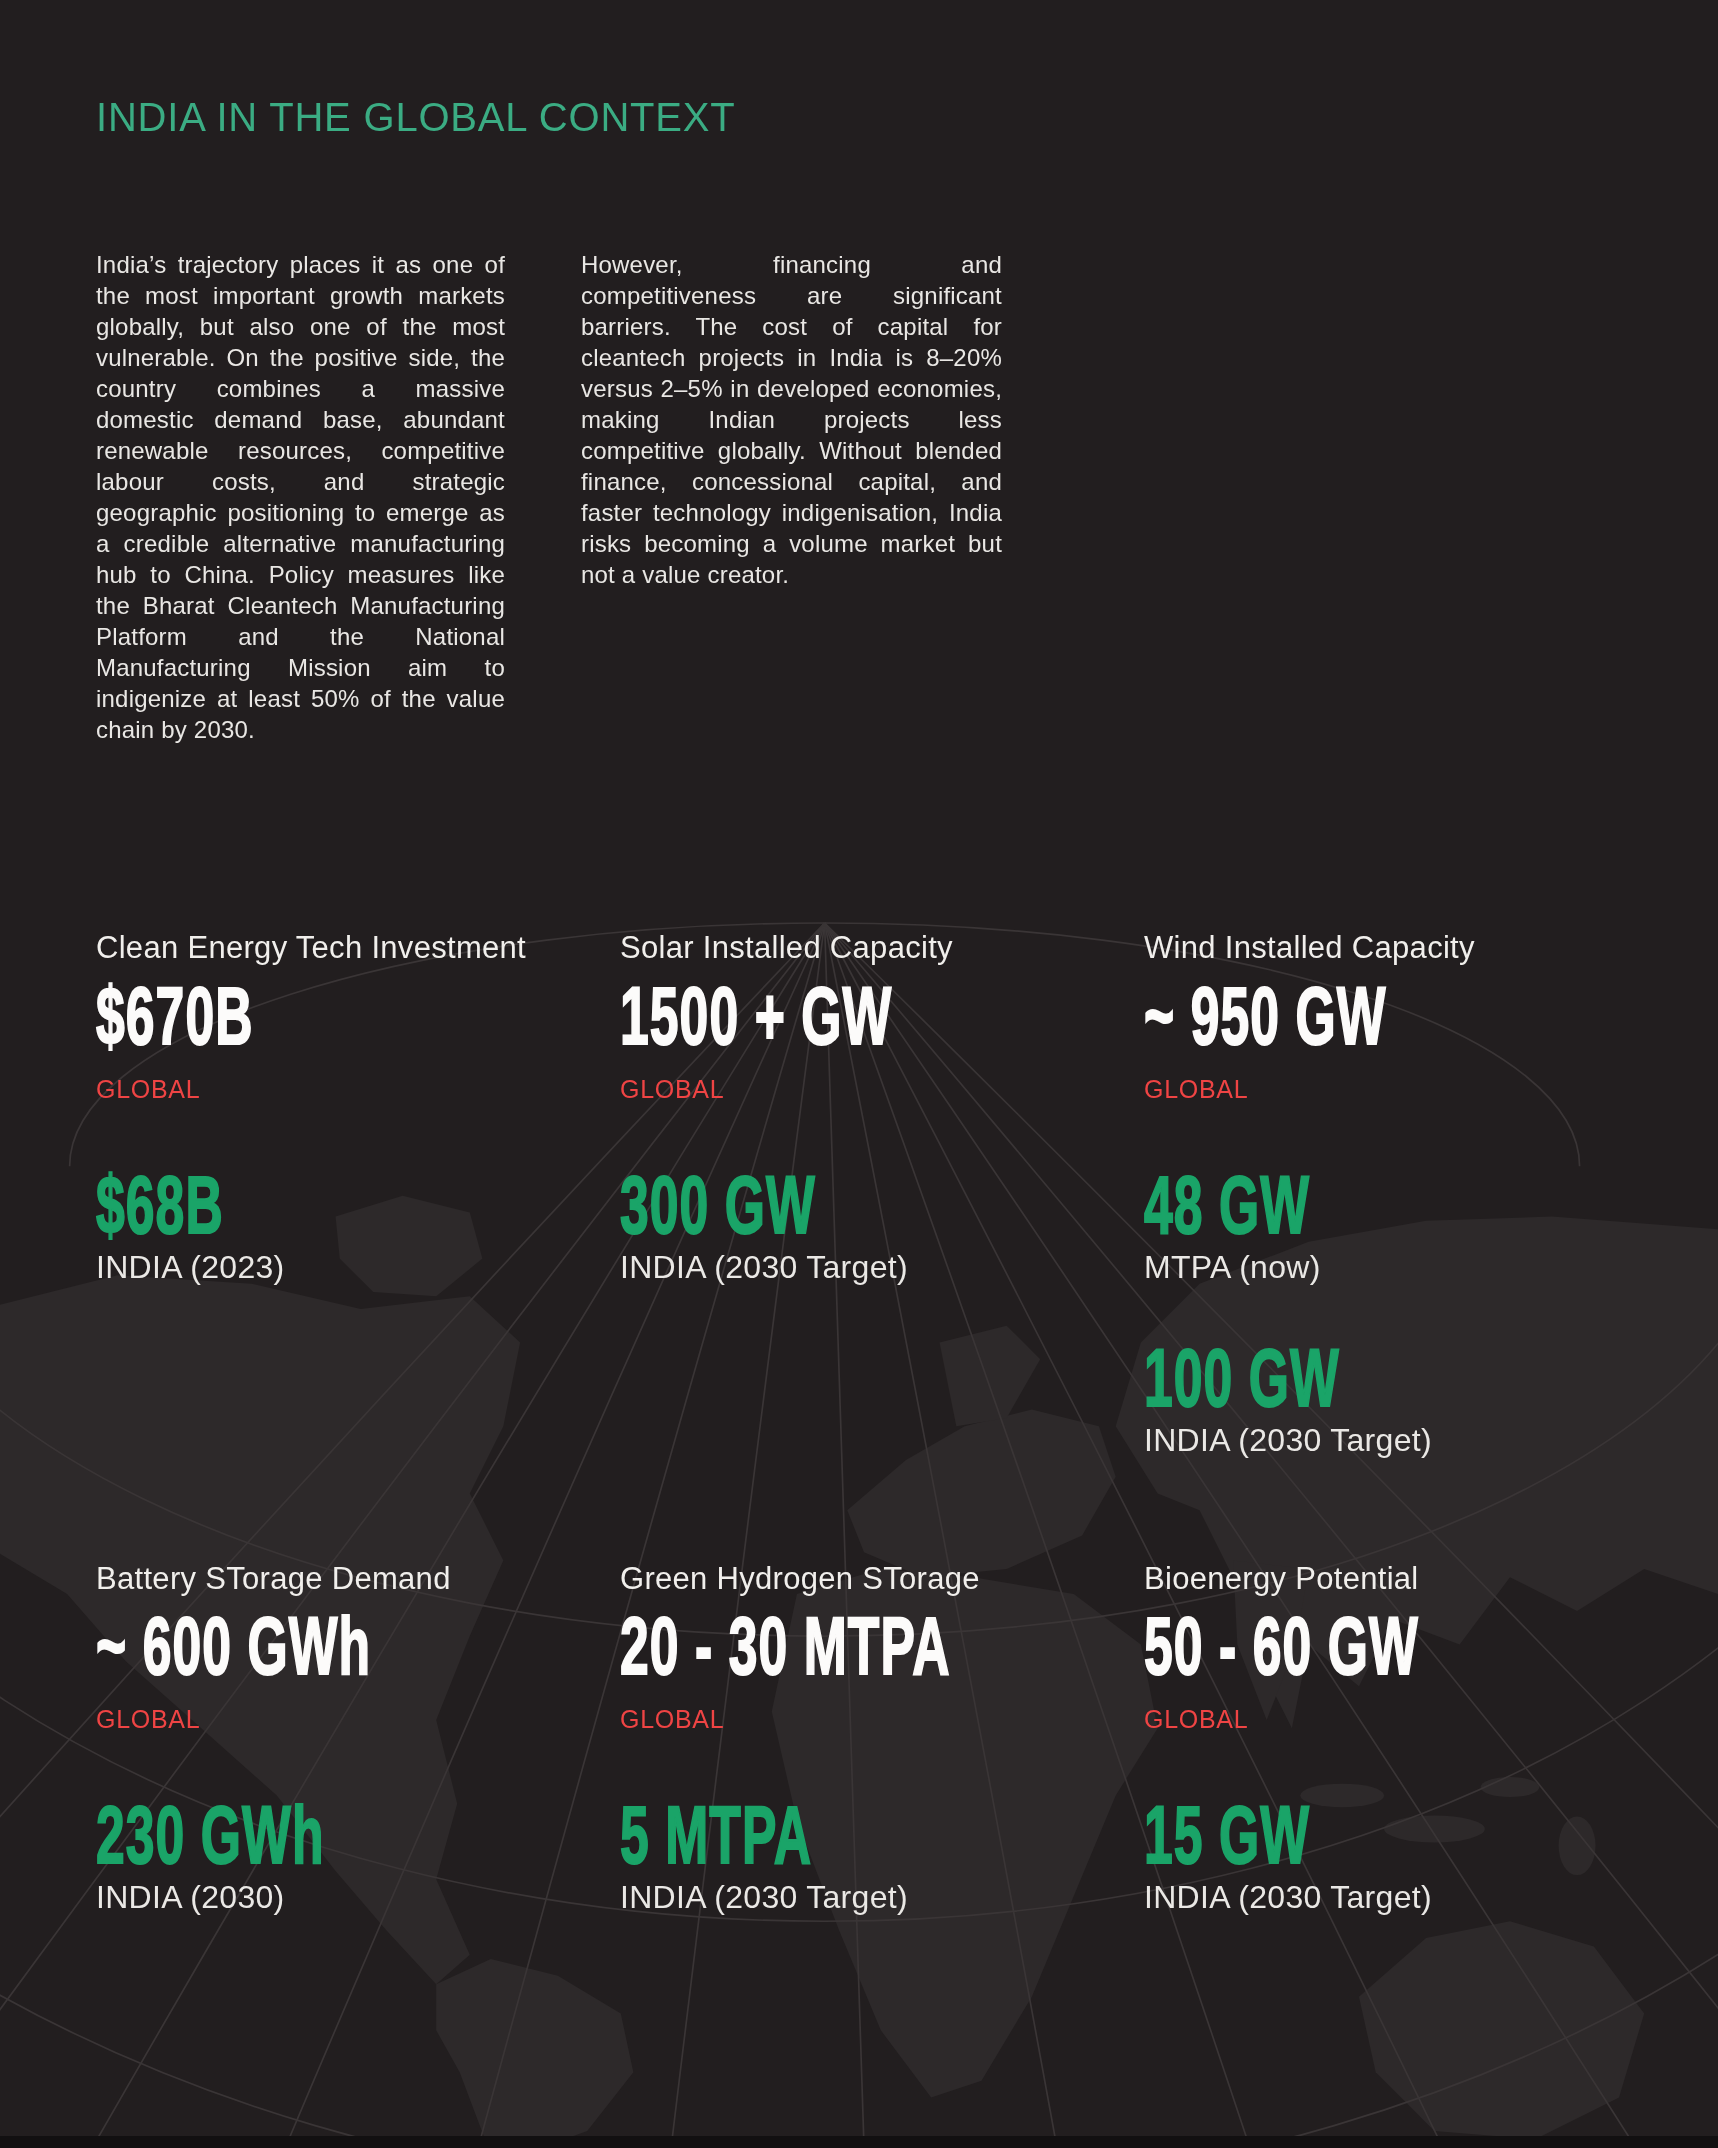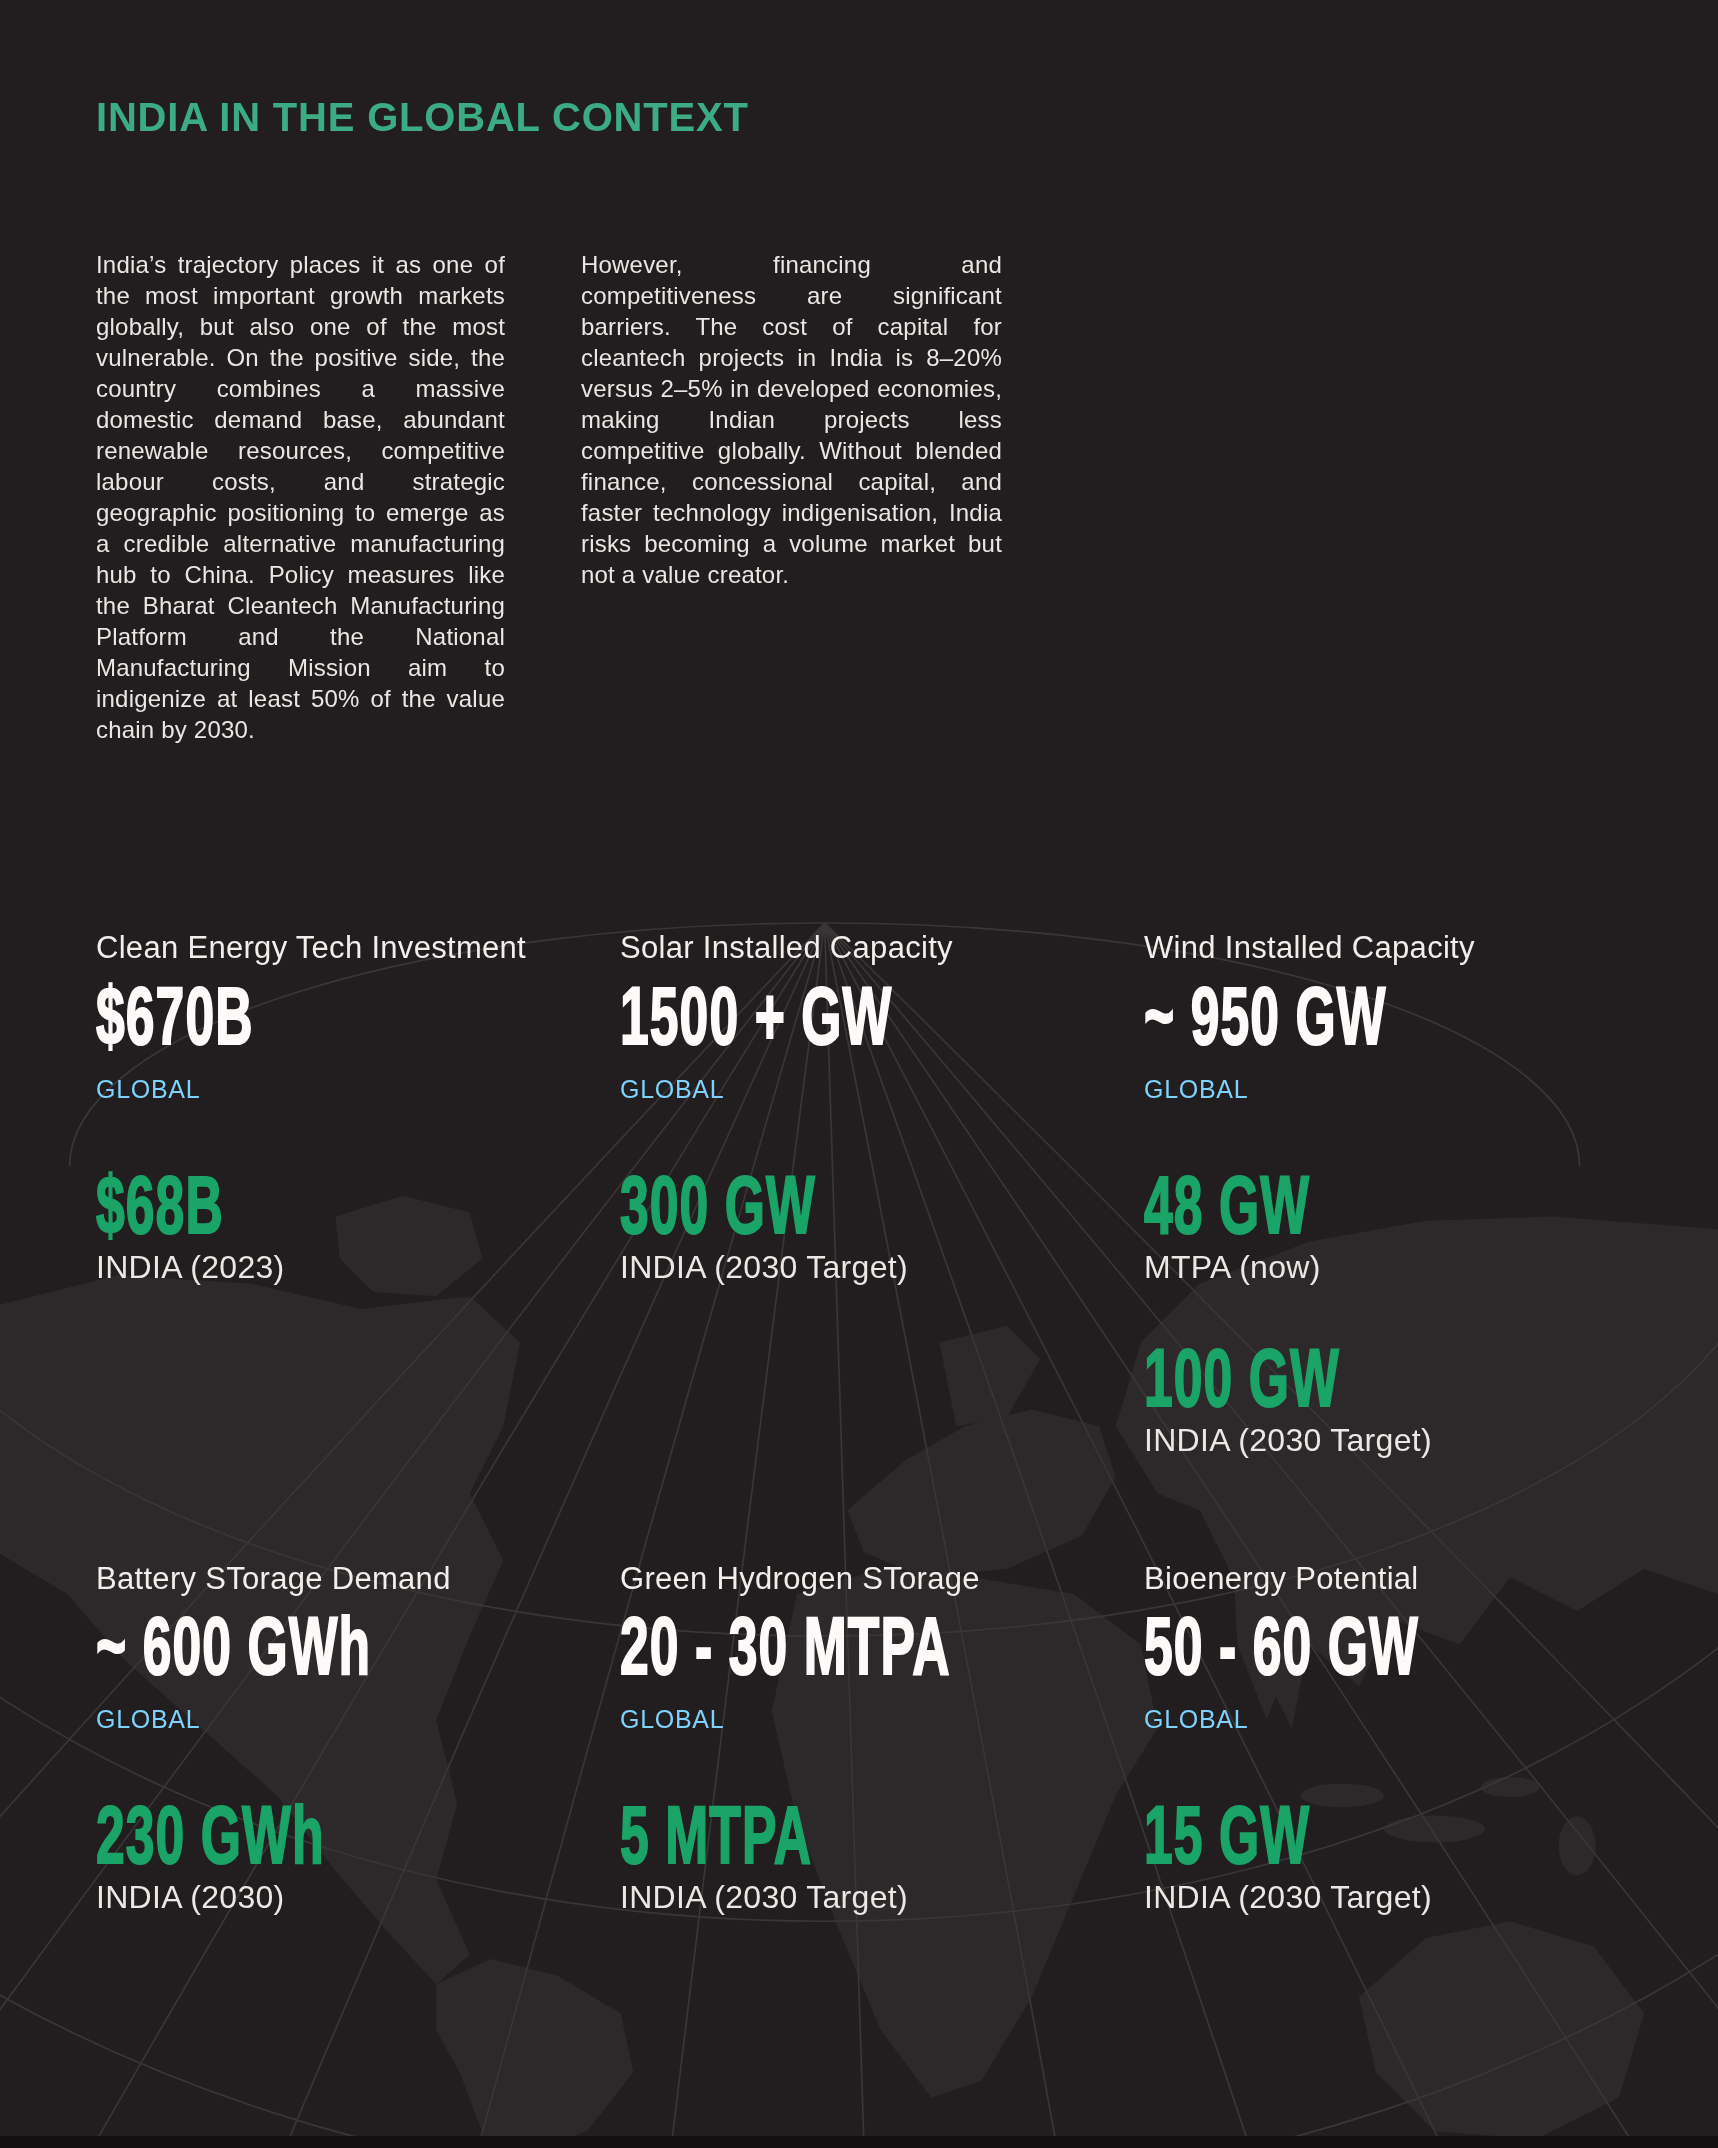--- a/index.html
+++ b/index.html
@@ -15,21 +15,21 @@
     position: absolute; left: 0; top: 0;
     width: 1718px; height: 2148px;
     pointer-events: none;
   }
   .content { position: relative; padding: 0 96px; }
 
   .title {
     margin: 0;
     padding-top: 94px;
     font-size: 40px;
-    font-weight: 700;
+    font-weight: 400;
     letter-spacing: 0.8px;
     color: #3bac83;
     line-height: 1.15;
   }
 
   .columns { display: flex; gap: 76px; margin-top: 109px; }
   .intro {
     margin: 0;
     font-size: 24px;
     line-height: 31px;
@@ -65,21 +65,21 @@
     -webkit-text-stroke: 2.1px currentColor;
   }
   .num.white { color: #fcfbfa; margin-top: 11.7px; }
   .num.green { color: #1aa468; margin-top: 60px; }
   .num.extra { margin-top: 55px; }
   .stat-scope {
     margin-top: 17px;
     font-size: 25px;
     line-height: 30px;
     letter-spacing: 0.7px;
-    color: #7dd3fc;
+    color: #ef4444;
   }
   .stat-sub {
     margin-top: 6px;
     font-size: 32px;
     line-height: 30px;
     letter-spacing: 0.3px;
     color: #eae8e5;
   }
   .footer-bar {
     position: absolute; left: 0; bottom: 0;

